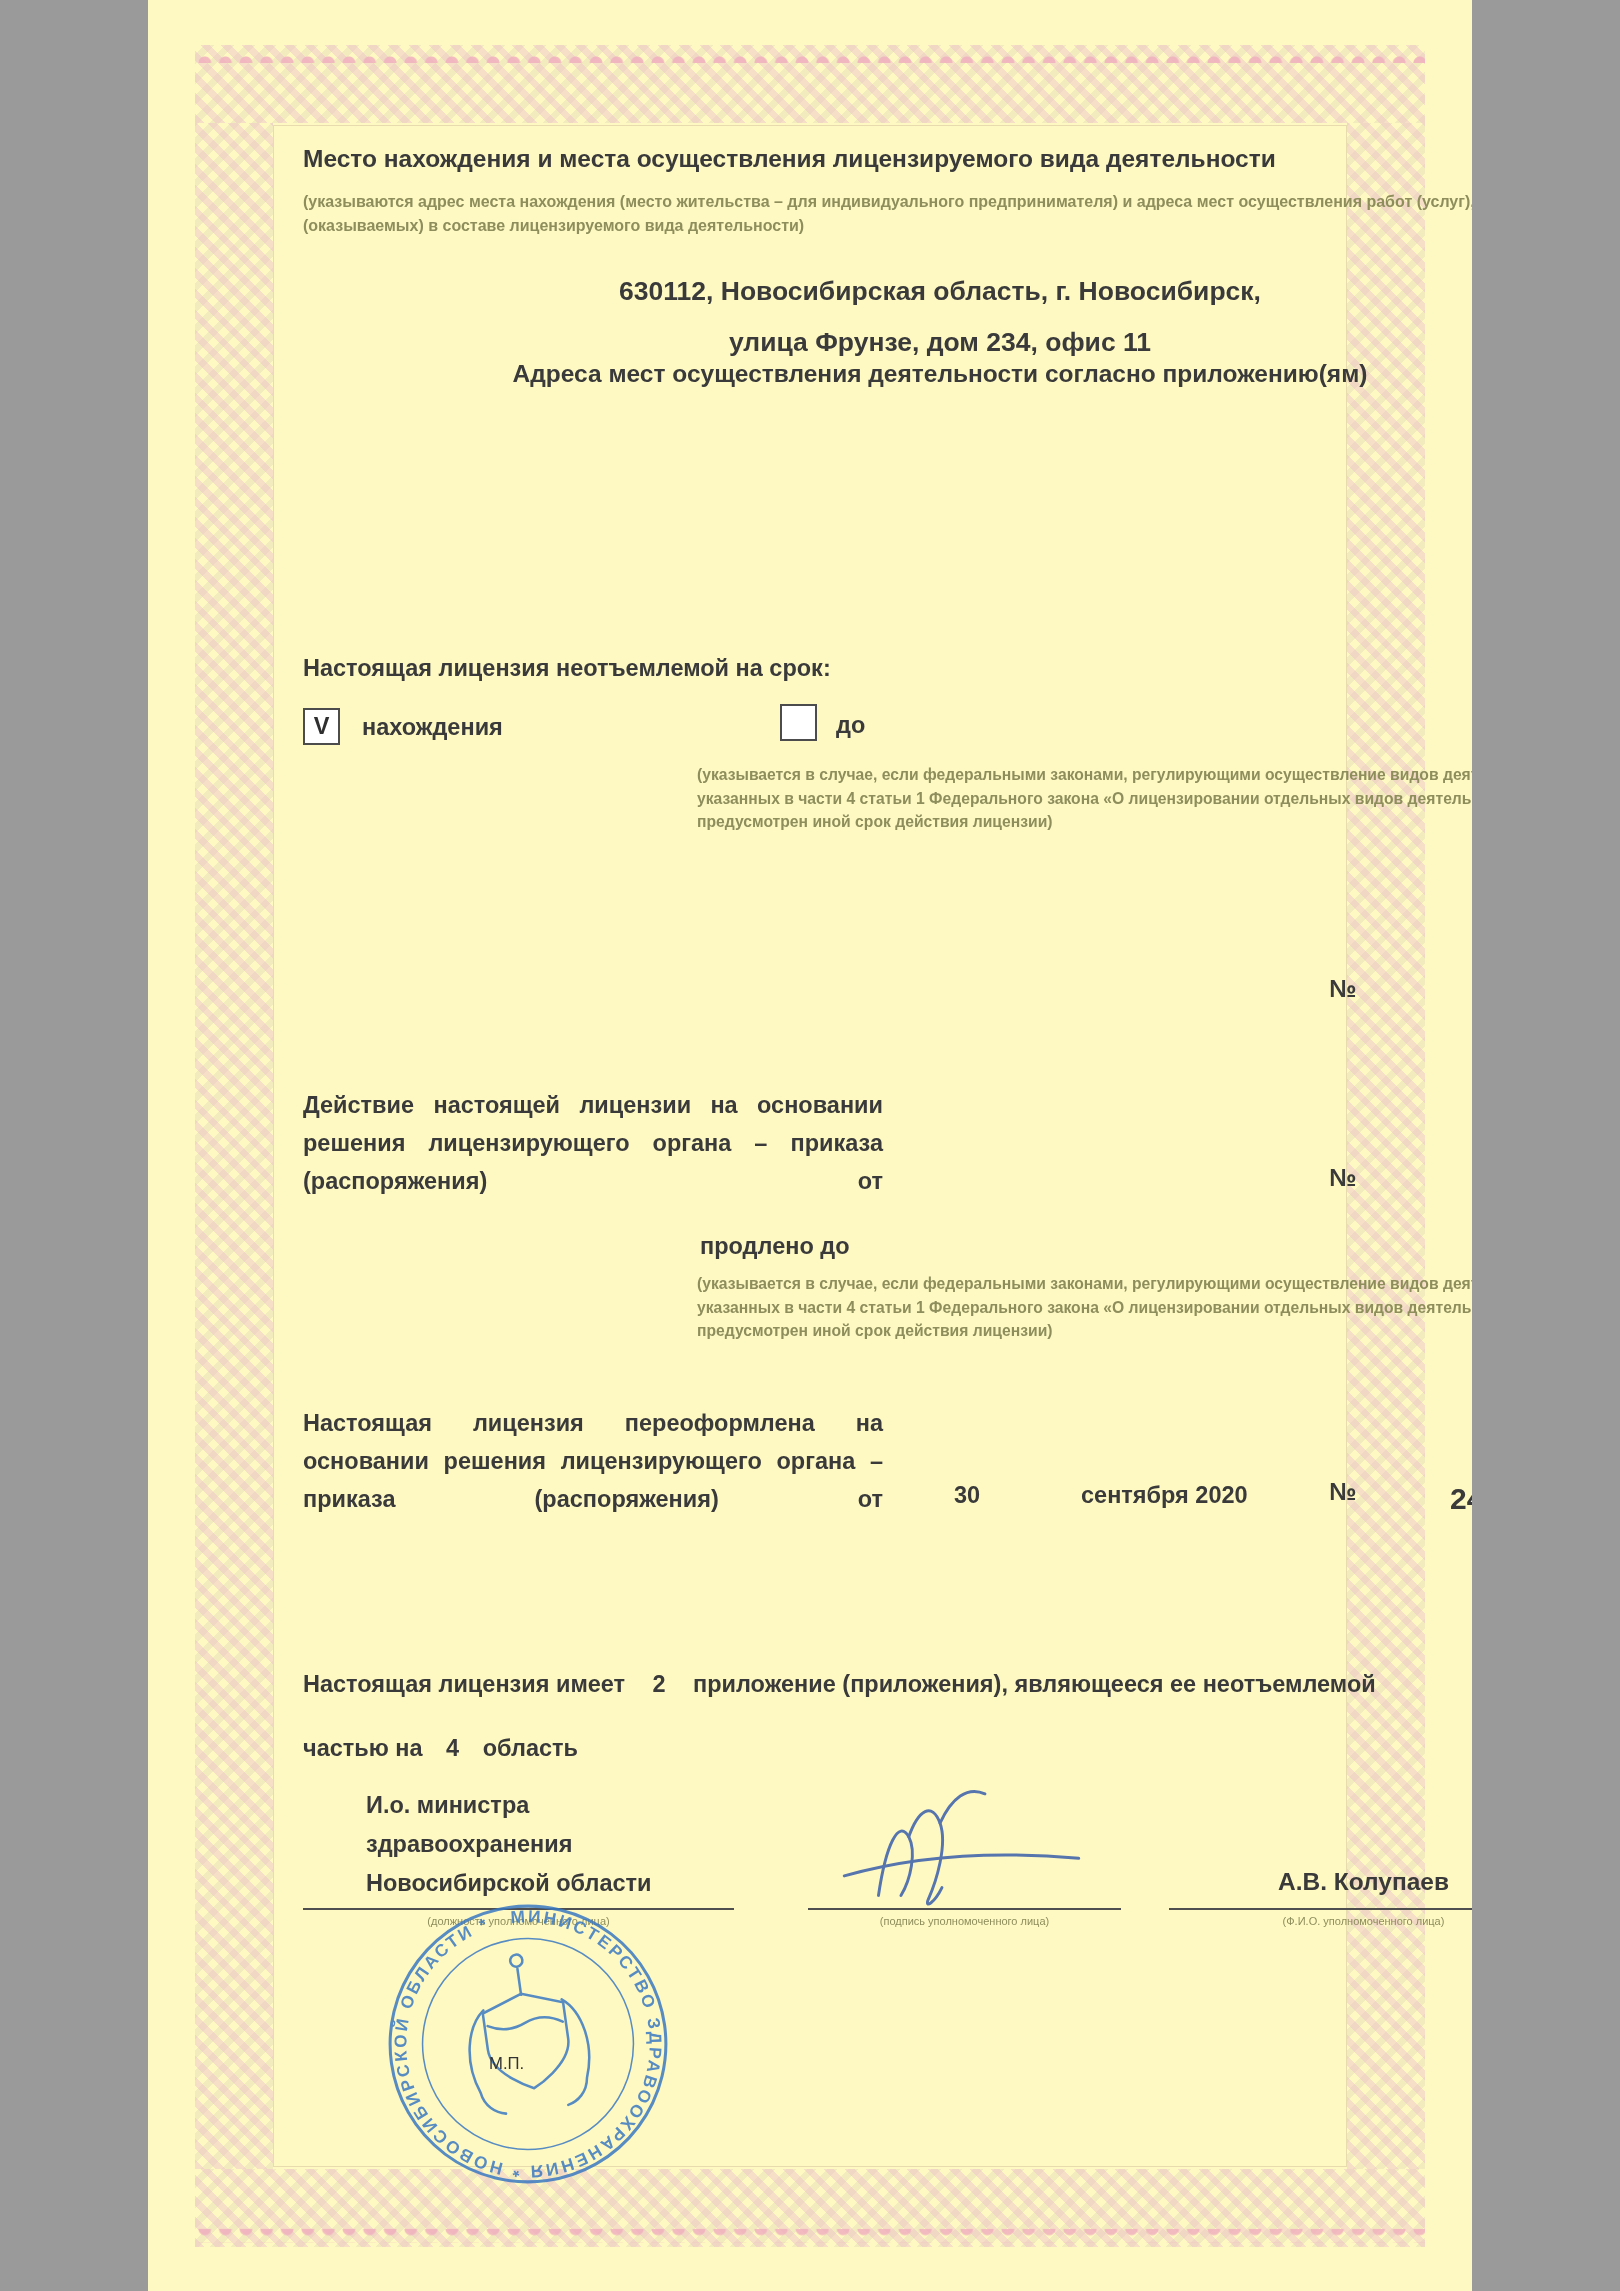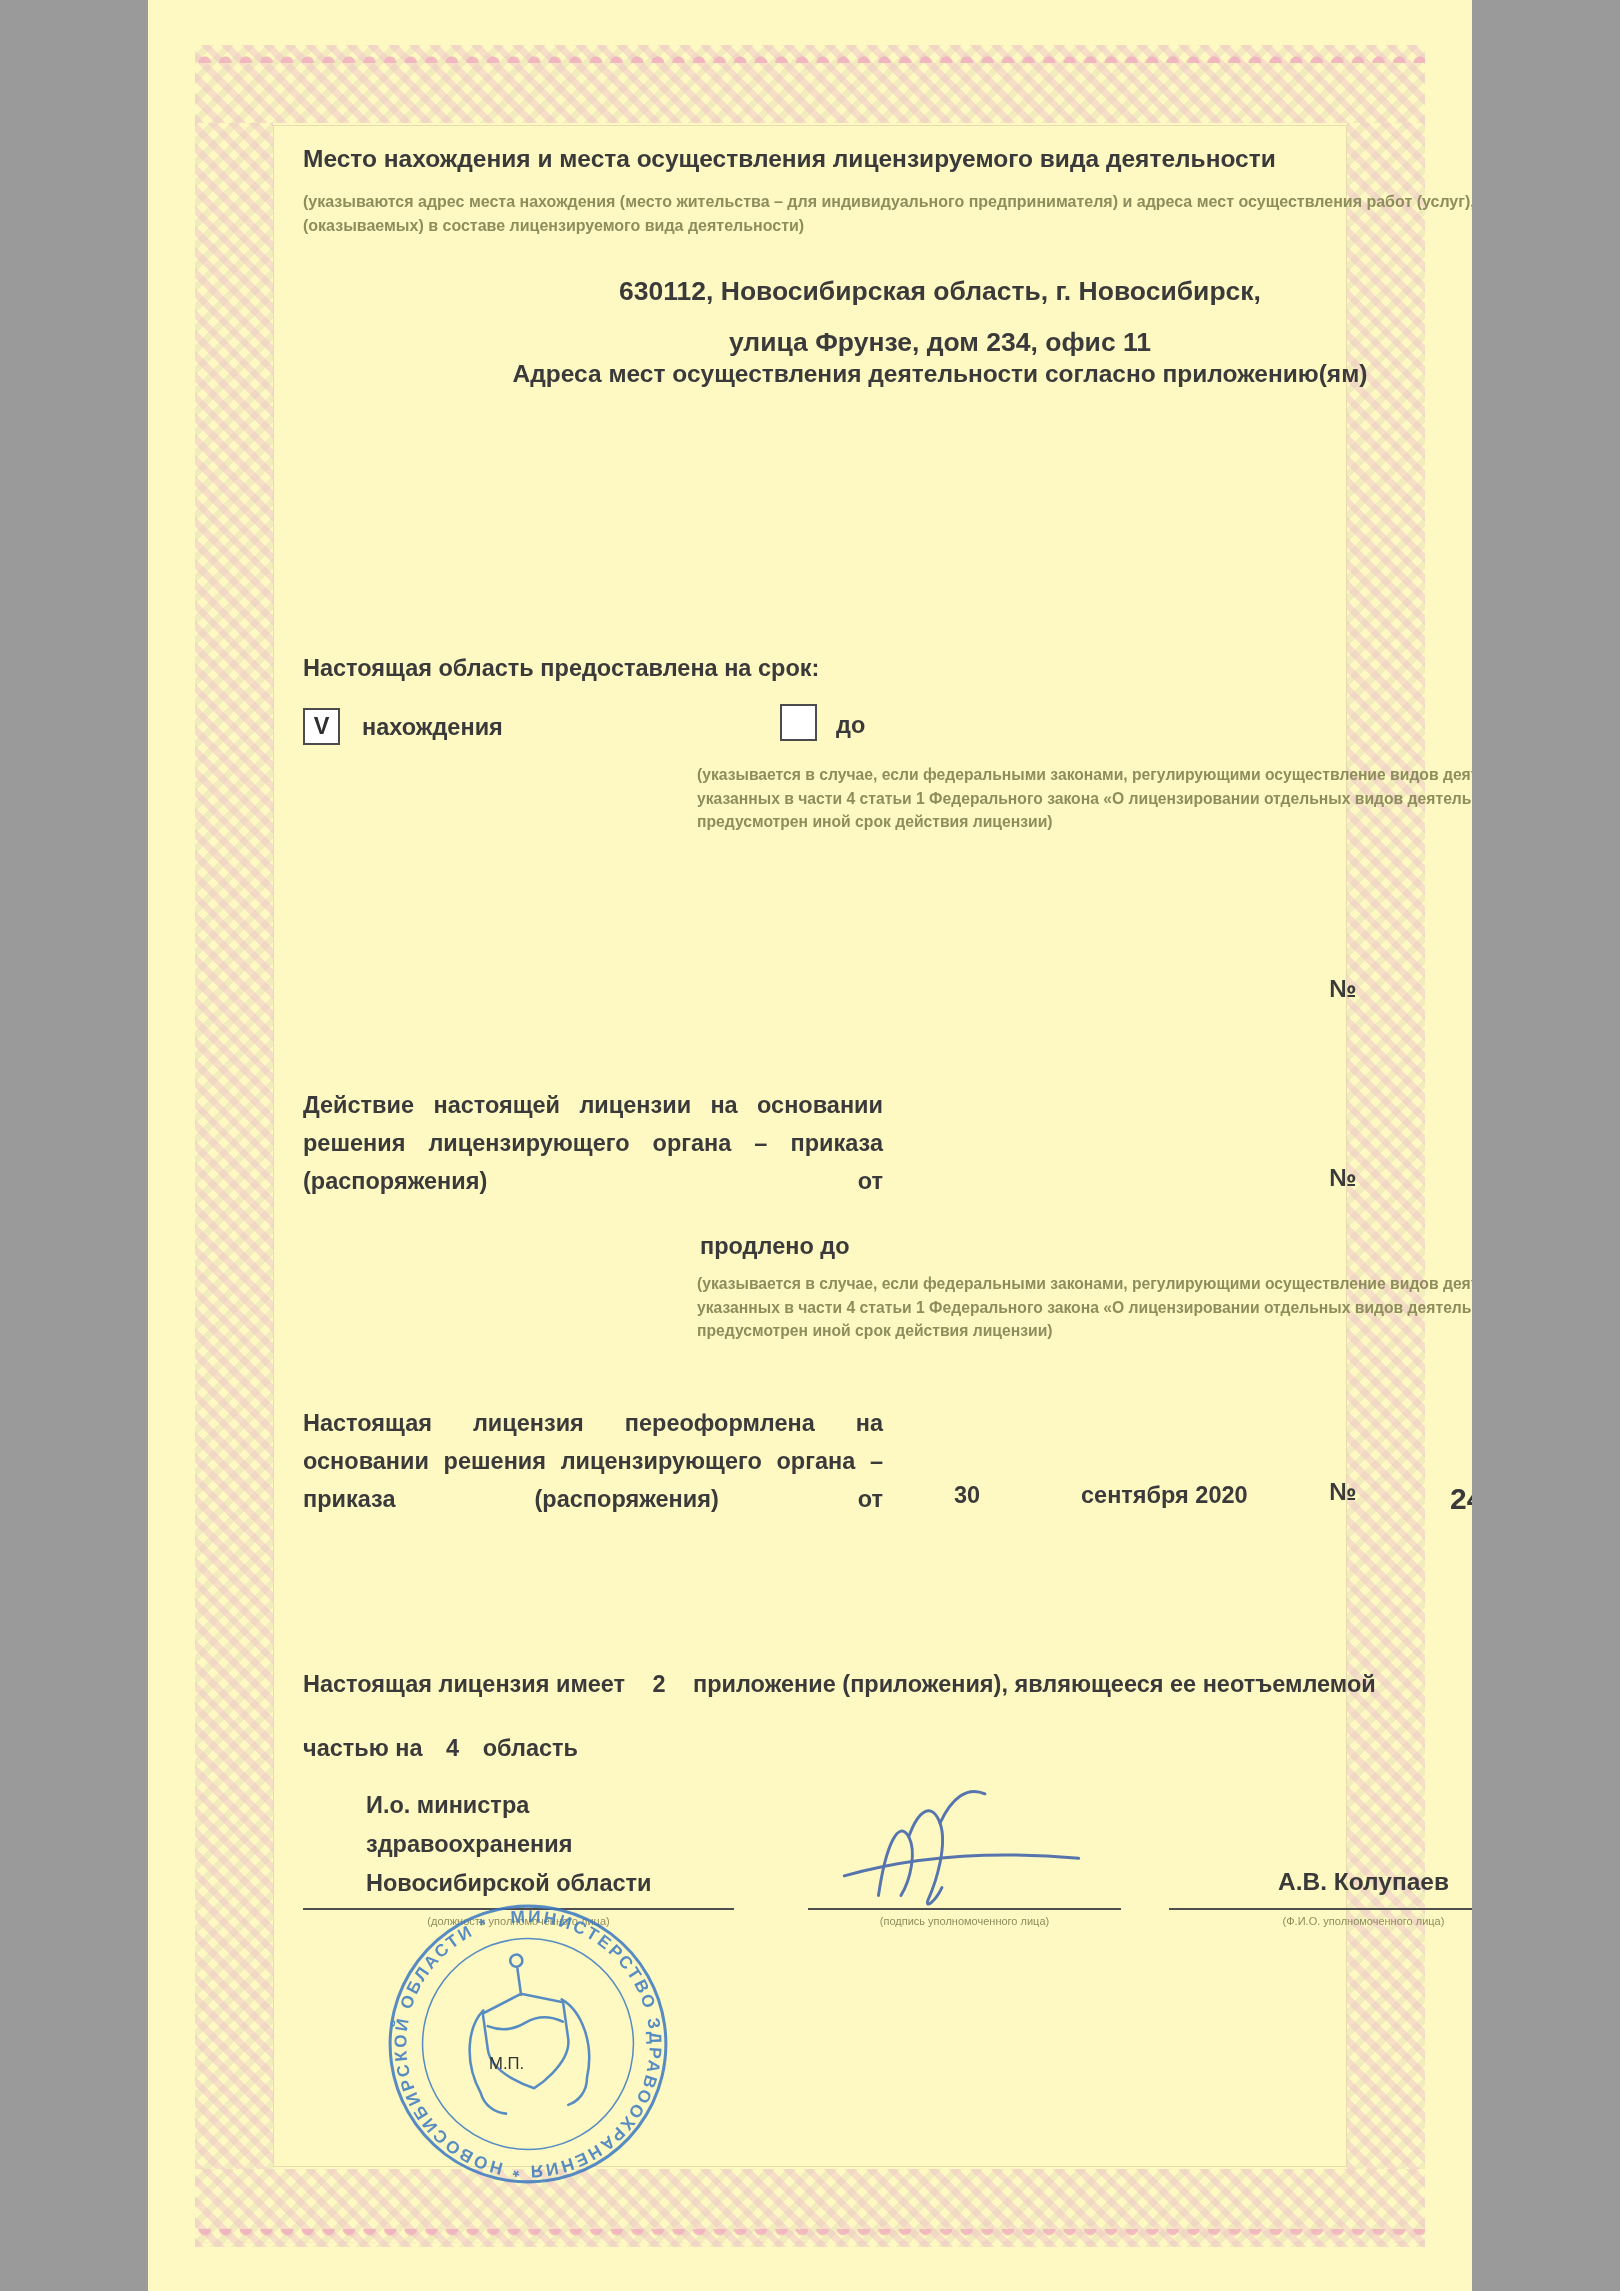--- a/index.html
+++ b/index.html
@@ -50,21 +50,21 @@
   <div class="orn orn-left"></div>
   <div class="orn orn-right"></div>
   <div class="inner-line"></div>
 
   <div class="abs bold" style="left:155px;top:145px;width:1294px;font-size:24.5px;">Место нахождения и места осуществления лицензируемого вида деятельности</div>
   <div class="abs note" style="left:155px;top:190px;width:1333px;">(указываются адрес места нахождения (место жительства – для индивидуального предпринимателя) и адреса мест осуществления работ (услуг), выполняемых (оказываемых) в составе лицензируемого вида деятельности)</div>
   <div class="abs bold center" style="left:155px;top:276px;width:1274px;font-size:26.5px;">630112, Новосибирская область, г. Новосибирск,</div>
   <div class="abs bold center" style="left:155px;top:327px;width:1274px;font-size:26.5px;">улица Фрунзе, дом 234, офис 11</div>
   <div class="abs bold center" style="left:155px;top:360px;width:1274px;font-size:24.5px;">Адреса мест осуществления деятельности согласно приложению(ям)</div>
 
-  <div class="abs bold" style="left:155px;top:655px;font-size:23.5px;">Настоящая область предоставлена на срок:</div>
+  <div class="abs bold" style="left:155px;top:655px;font-size:23.5px;">Настоящая лицензия неотъемлемой на срок:</div>
 
   <div class="abs checkbox" style="left:155px;top:708px;">
     <span>V</span>
   </div>
   <div class="abs bold" style="left:214px;top:714px;font-size:23.5px;">нахождения</div>
 
   <div class="abs checkbox" style="left:632px;top:704px;"></div>
   <div class="abs bold" style="left:688px;top:712px;font-size:23.5px;">до</div>
 
   <div class="abs note" style="left:549px;top:763px;width:941px;font-size:15.7px;">(указывается в случае, если федеральными законами, регулирующими осуществление видов деятельности, указанных в части 4 статьи 1 Федерального закона «О лицензировании отдельных видов деятельности», предусмотрен иной срок действия лицензии)</div>

